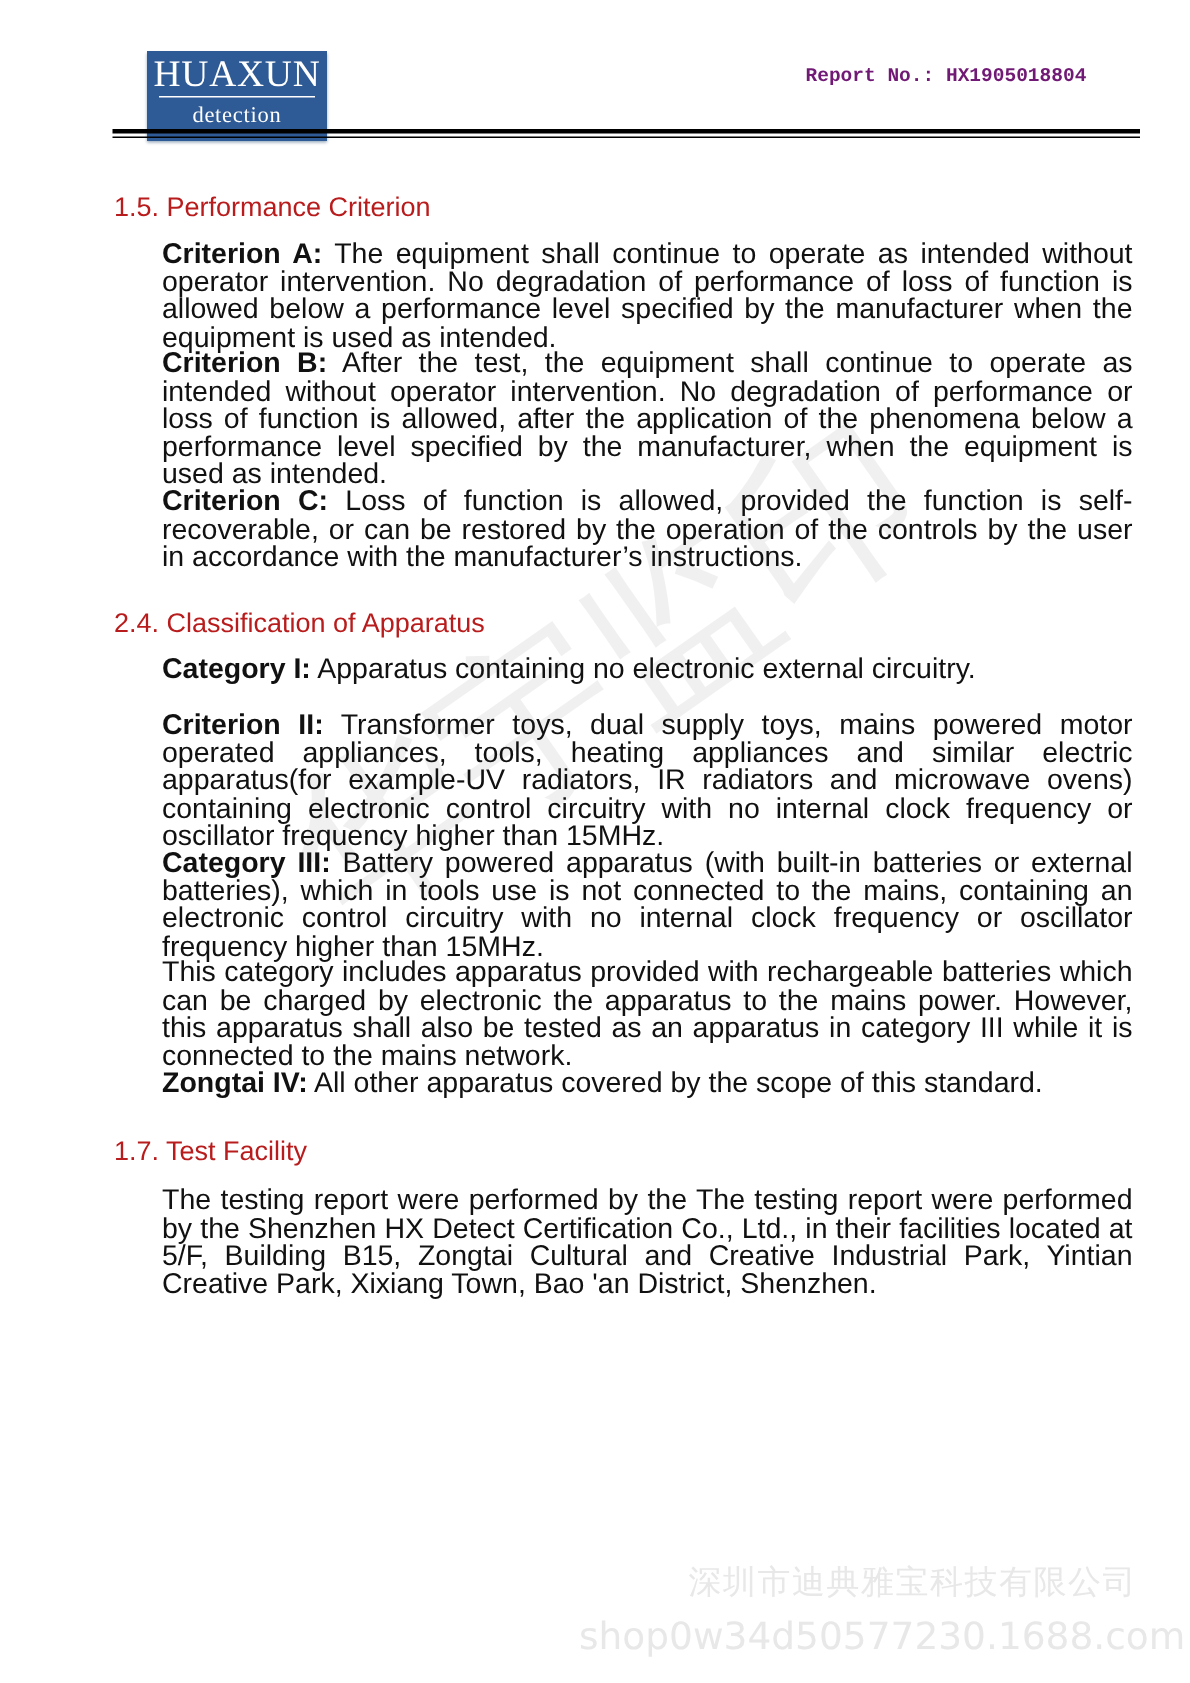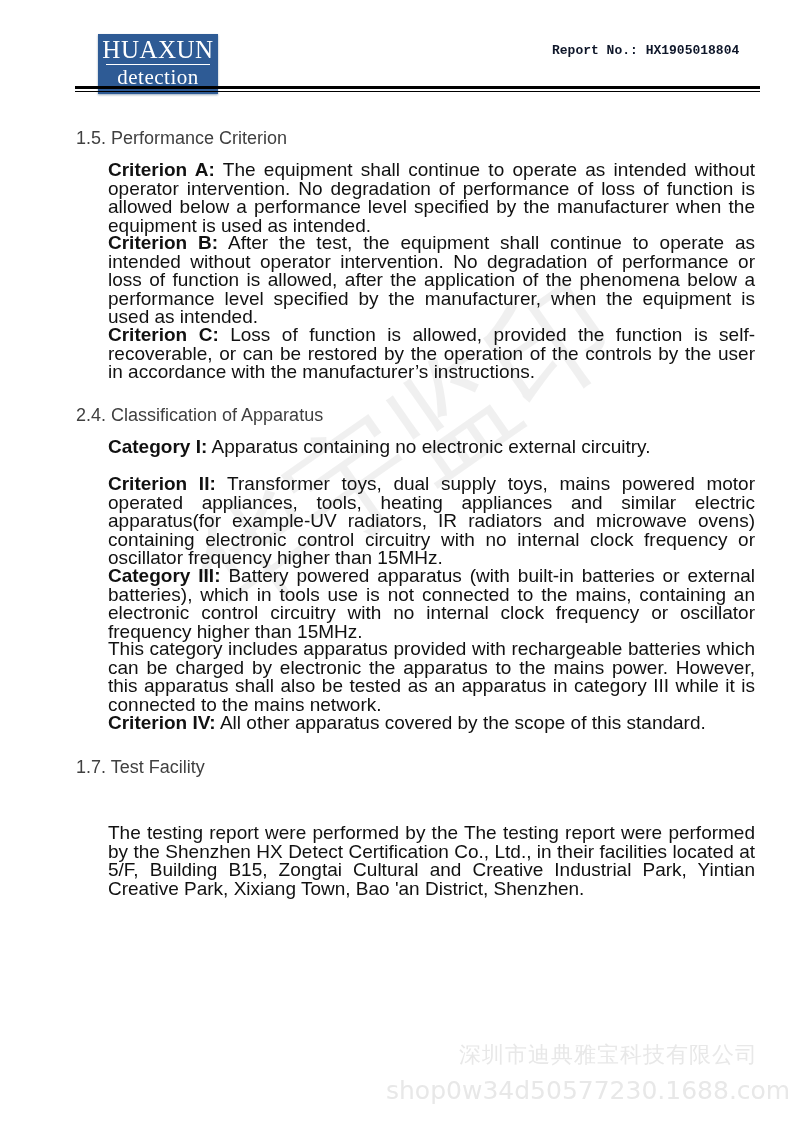--- a/index.html
+++ b/index.html
@@ -3,27 +3,27 @@
 <meta charset="utf-8">
 <style>
   html, body { margin: 0; padding: 0; background: #ffffff; }
   body { width: 793px; height: 1122px; position: relative; overflow: hidden;
          font-family: "Liberation Sans", sans-serif; color: #111; }
   .logo { position: absolute; left: 98px; top: 34px; width: 120px; height: 60px;
           background: #2e5b95; border-radius: 0; box-shadow: 0 1px 2px #9ab;
           color: #fff; text-align: center; font-family: "Liberation Serif", serif; }
   .logo .l1 { font-size: 25px; line-height: 26px; padding-top: 3px; letter-spacing: 0.5px; }
   .logo .bar { height: 1px; background: #fff; margin: 1px 8px 1px 8px; }
-  .logo .l2 { font-size: 21px; line-height: 22px; letter-spacing: 0.5px; }
-  .report { position: absolute; left: 537px; top: 40px; color: #0f172a;
-            font-family: "Liberation Mono", monospace; font-weight: bold; font-size: 13px; line-height: 21px; margin-left: 15px; }
+  .logo .l2 { font-size: 15px; line-height: 22px; letter-spacing: 0.5px; }
+  .report { position: absolute; left: 537px; top: 40px; color: #701a75;
+            font-family: "Liberation Mono", monospace; font-weight: bold; font-size: 13px; line-height: 21px; }
   .report .row { white-space: pre; }
   .rule1 { position: absolute; left: 75px; top: 86px; width: 685px; height: 3px; background: #000; }
   .rule2 { position: absolute; left: 75px; top: 91px; width: 685px; height: 1px; background: #000; }
-  .sec { position: absolute; left: 76px; font-size: 18px; color: #404040; }
+  .sec { position: absolute; left: 76px; font-size: 18px; color: #b91c1c; }
   .para { position: absolute; left: 108px; width: 647px; font-size: 19px; line-height: 18.5px;
           text-align: justify; color: #111; }
   .para b { font-weight: bold; }
   .wm-cn { position: absolute; font-family: "DejaVu Sans", sans-serif; color: #e8e8e8; }
   .wm-big { position: absolute; left: 160px; top: 520px; font-size: 120px; color: rgba(0,0,0,0.06);
             transform: rotate(-35deg); transform-origin: left top; white-space: nowrap;
             font-family: "DejaVu Sans", sans-serif; }
 </style>
 </head>
 <body>
@@ -46,19 +46,19 @@
 <div class="sec" style="top:128px">1.5. Performance Criterion</div>
 <div class="para" style="top:161px"><b>Criterion A:</b><span> The equipment shall continue to operate as intended without operator intervention. No degradation of performance of loss of function is allowed below a performance level specified by the manufacturer when the equipment is used as intended.</span></div>
 <div class="para" style="top:234px"><b>Criterion B:</b><span> After the test, the equipment shall continue to operate as intended without operator intervention. No degradation of performance or loss of function is allowed, after the application of the phenomena below a performance level specified by the manufacturer, when the equipment is used as intended.</span></div>
 <div class="para" style="top:326px"><b>Criterion C:</b><span> Loss of function is allowed, provided the function is self-recoverable, or can be restored by the operation of the controls by the user in accordance with the manufacturer’s instructions.</span></div>
 
 <div class="sec" style="top:405px">2.4. Classification of Apparatus</div>
 <div class="para" style="top:438px"><b>Category I:</b><span> Apparatus containing no electronic external circuitry.</span></div>
 <div class="para" style="top:475px"><b>Criterion II:</b><span> Transformer toys, dual supply toys, mains powered motor operated appliances, tools, heating appliances and similar electric apparatus(for example-UV radiators, IR radiators and microwave ovens) containing electronic control circuitry with no internal clock frequency or oscillator frequency higher than 15MHz.</span></div>
 <div class="para" style="top:567px"><b>Category III:</b><span> Battery powered apparatus (with built-in batteries or external batteries), which in tools use is not connected to the mains, containing an electronic control circuitry with no internal clock frequency or oscillator frequency higher than 15MHz.</span></div>
 <div class="para" style="top:640px"><span>This category includes apparatus provided with rechargeable batteries which can be charged by electronic the apparatus to the mains power. However, this apparatus shall also be tested as an apparatus in category III while it is connected to the mains network.</span></div>
-<div class="para" style="top:714px"><b>Criterion IV:</b><span> All other apparatus covered by the scope of this standard.</span></div>
+<div class="para" style="top:714px"><b>Zongtai IV:</b><span> All other apparatus covered by the scope of this standard.</span></div>
 
 <div class="sec" style="top:757px">1.7. Test Facility</div>
-<div class="para" style="top:824px"><span>The testing report were performed by the The testing report were performed by the Shenzhen HX Detect Certification Co., Ltd., in their facilities located at 5/F, Building B15, Zongtai Cultural and Creative Industrial Park, Yintian Creative Park, Xixiang Town, Bao 'an District, Shenzhen.</span></div>
+<div class="para" style="top:792px"><span>The testing report were performed by the The testing report were performed by the Shenzhen HX Detect Certification Co., Ltd., in their facilities located at 5/F, Building B15, Zongtai Cultural and Creative Industrial Park, Yintian Creative Park, Xixiang Town, Bao 'an District, Shenzhen.</span></div>
 
 <div class="wm-cn" style="left:459px; top:1040px; font-size:22px; letter-spacing:1px;">深圳市迪典雅宝科技有限公司</div>
 <div class="wm-cn" style="left:386px; top:1076px; font-size:25px;">shop0w34d50577230.1688.com</div>
 
 </body></html>

